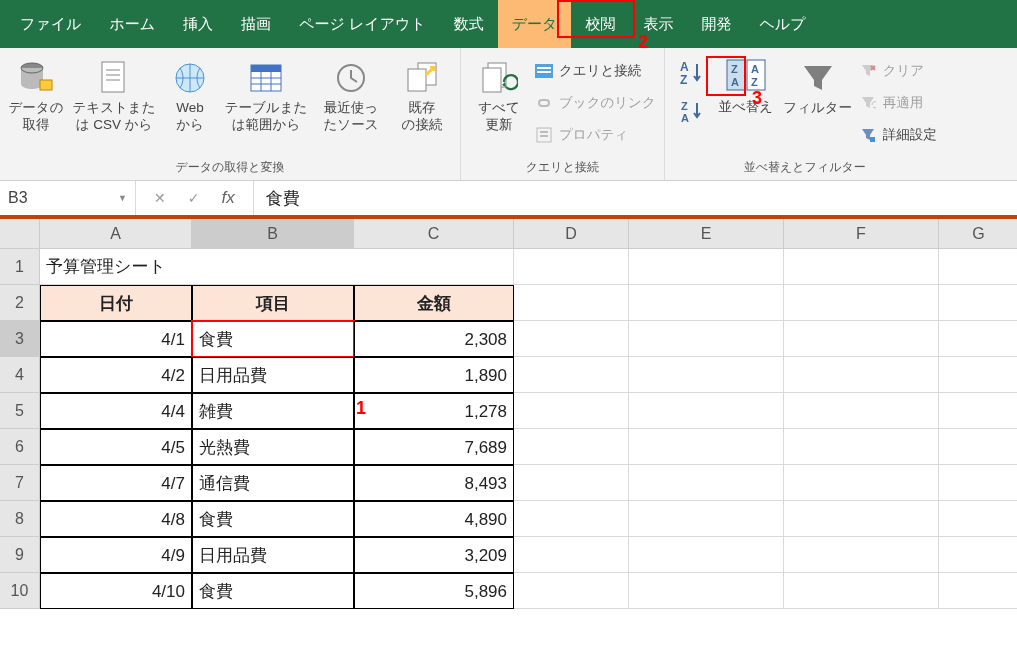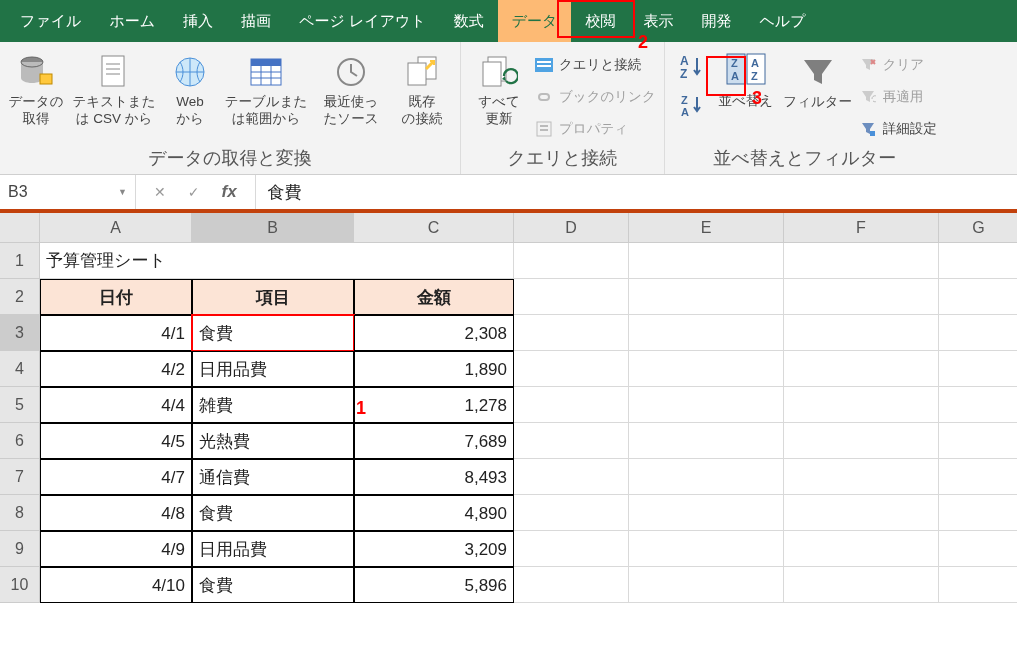--- a/index.html
+++ b/index.html
@@ -7,21 +7,21 @@
   font-family: "Yu Gothic UI", "Meiryo", sans-serif;
   font-size: 14px;
   color: #333;
   user-select: none;
   background: #fff;
 }
 
 
 .tab-bar {
   background: #217346;
-  height: 42px;
+  height: 48px;
   display: flex;
   align-items: stretch;
   padding-left: 6px;
   color: #fff;
 }
 .tab-bar .tab {
   padding: 0 14px;
   display: flex;
   align-items: center;
   font-size: 15px;
@@ -49,21 +49,21 @@
   padding: 6px 8px 0 8px;
 }
 .group-body {
   flex: 1;
   display: flex;
   align-items: flex-start;
   gap: 6px;
 }
 .group-label {
   text-align: center;
-  font-size: 18px;
+  font-size: 12px;
   color: #555;
   padding: 2px 0 4px 0;
 }
 
 .big-btn {
   display: flex;
   flex-direction: column;
   align-items: center;
   justify-content: flex-start;
   width: 76px;
@@ -126,21 +126,21 @@
 }
 .fx-controls {
   display:flex;
   align-items:center;
   gap: 22px;
   padding: 0 18px;
   border-right: 1px solid #d9d9d9;
   height: 100%;
   color: #999;
 }
-.fx-controls .fx { font-style: italic; font-weight: 700; color:#666; font-size: 17px; }
+.fx-controls .fx { font-style: italic; font-weight: 400; color:#666; font-size: 17px; }
 .formula-input {
   flex: 1;
   padding: 0 12px;
   font-size: 17px;
   color: #222;
 }
 
 
 .sheet {
   display: grid;

